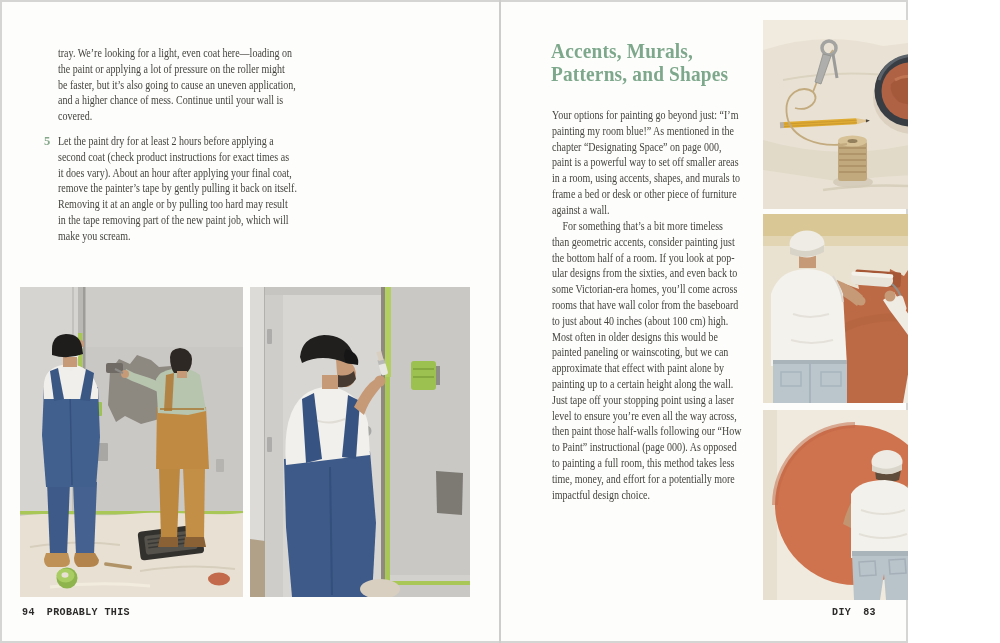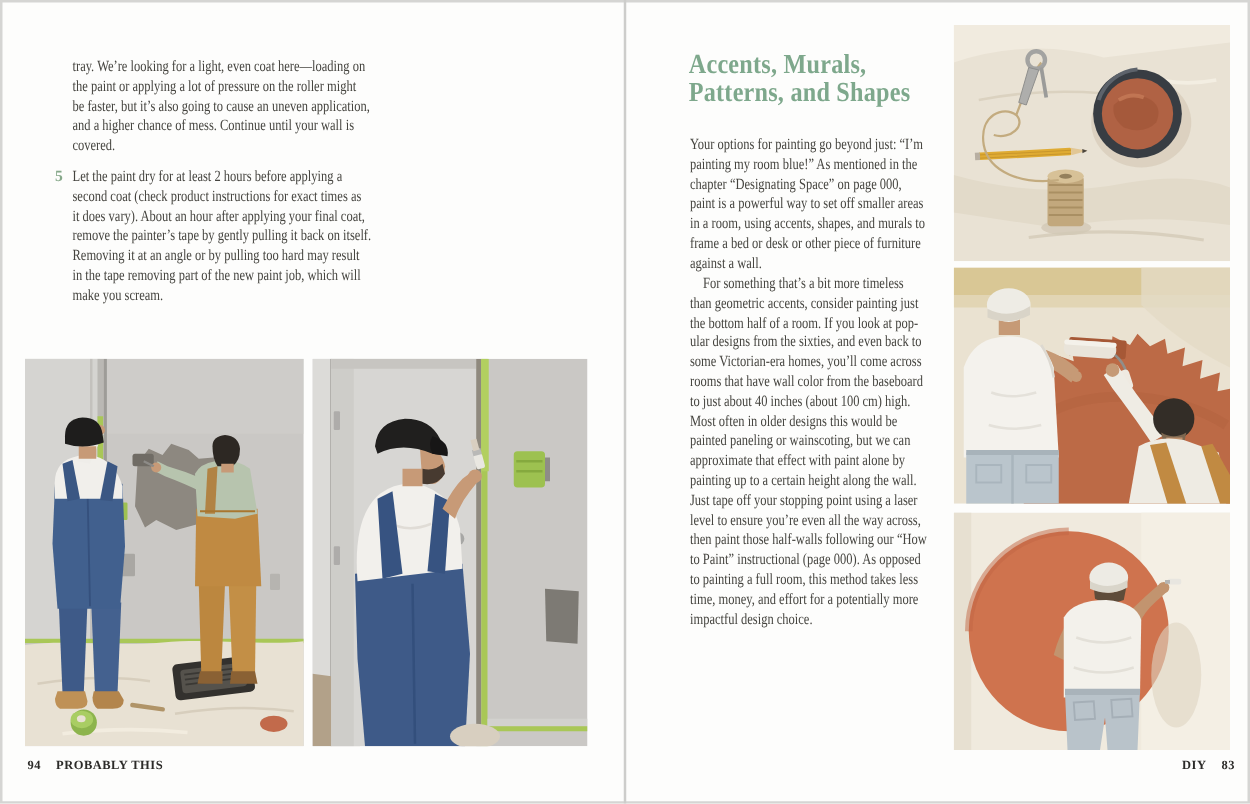--- a/index.html
+++ b/index.html
@@ -1,27 +1,27 @@
 <!DOCTYPE html>
 <html><head>
 <meta charset="utf-8">
 <style>
   html,body{margin:0;padding:0;background:#ffffff;}
-  .canvas{position:relative;width:1000px;height:643px;background:#fdfdfc;overflow:hidden;
+  .canvas{position:relative;width:908px;height:643px;background:#fdfdfc;overflow:hidden;
           box-shadow:inset 0 0 0 2px #d5d5d3;font-family:"Liberation Serif",serif;}
   .gutter{position:absolute;left:499px;top:0;width:2px;height:643px;background:#cdcdcb;}
   .col{position:absolute;font-size:12.5px;color:#45443f;transform:scaleX(0.8);transform-origin:0 0;}
   .tl{height:15.8px;line-height:15.8px;white-space:nowrap;}
   .heading{position:absolute;font-weight:bold;font-size:22px;color:#7ea88c;
            transform:scaleX(0.88);transform-origin:0 0;letter-spacing:.2px;}
   .heading .tl{height:23px;line-height:23px;}
   .indent-first .tl:first-child{text-indent:13px;}
   .step-num{position:absolute;left:44px;top:134px;font-size:12.5px;color:#86a88a;font-weight:bold;}
   .footer{position:absolute;top:607px;display:flex;gap:12px;
-          font-family:Liberation Serif, serif;font-weight:bold;font-size:10px;
+          font-family:Liberation Mono, monospace;font-weight:bold;font-size:10px;
           letter-spacing:.4px;color:#2c2b29;}
   svg.photo{position:absolute;display:block;}
 </style>
 </head>
 <body>
 
 <div class="canvas">
   <div class="gutter"></div>
 
   <div class="col" style="left:58px;top:46px">
@@ -287,17 +287,17 @@
       <ellipse cx="124" cy="52" rx="15.5" ry="12" fill="#edebe4"></ellipse>
       <path d="M109 55 Q124 63 139 54 L139 60 Q124 68 109 61 Z" fill="#d9d5ca"></path>
       <path d="M88 84 Q96 70 122 70 Q146 72 150 86 L149 146 L88 148 Z" fill="#f3f1eb"></path>
       <path d="M98 100 Q120 108 142 100 M96 124 Q120 132 144 124" stroke="#e3e0d8" stroke-width="2" fill="none"></path>
       <path d="M89 144 L149 142 L147 190 L123 190 L121 164 L117 190 L91 190 Z" fill="#b9c3ca"></path>
       <rect x="89" y="141" width="60" height="5" fill="#a9b3ba"></rect>
       <path d="M96 152 l16 -1 l1 14 l-16 1 z M126 150 l16 -1 l1 14 l-16 1 z" fill="none" stroke="#a5afb7" stroke-width="1.5"></path>
     </g>
   </svg>
 
-  <div class="footer" style="right:12px">
+  <div class="footer" style="right:32px">
     <span>DIY</span>
     <span>83</span>
   </div>
 </div>
 
 </body></html>

